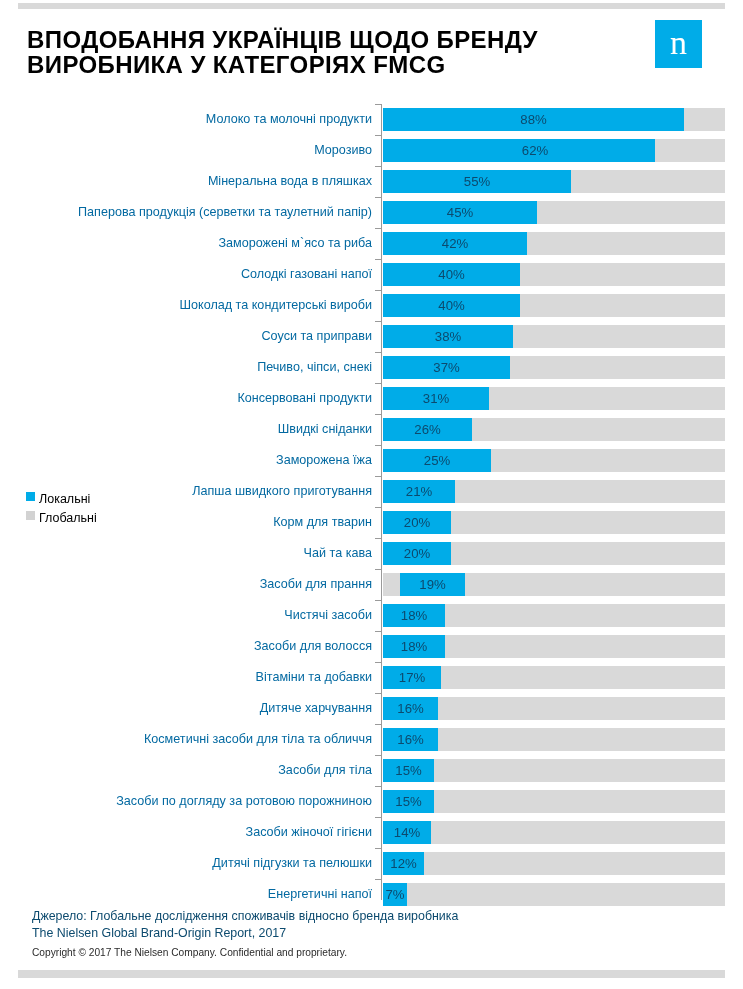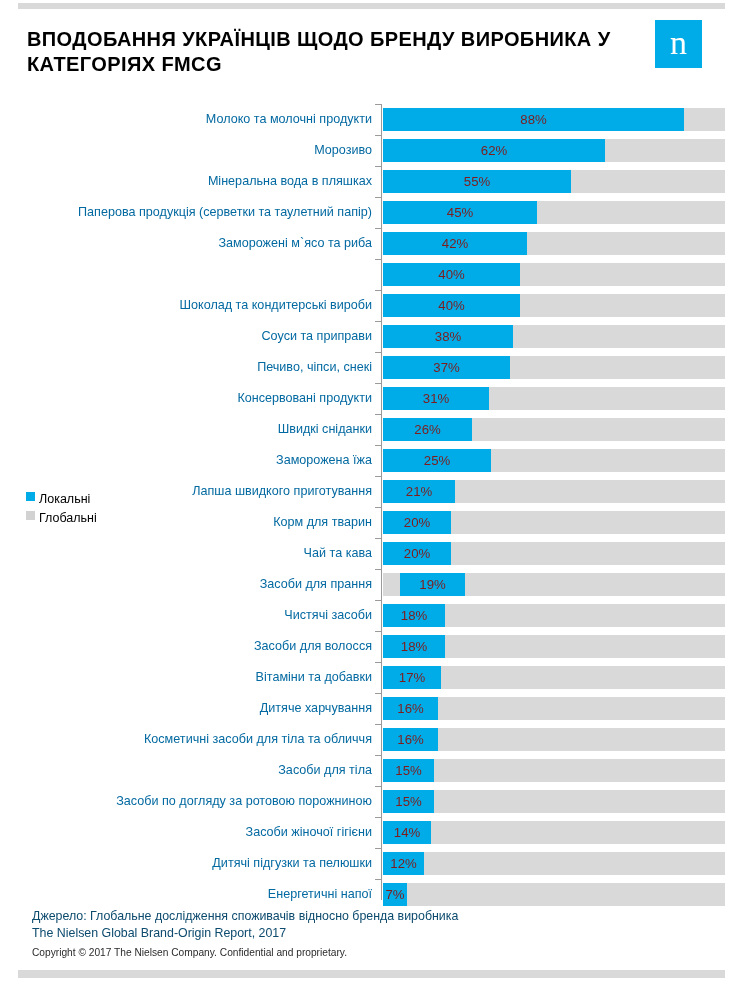--- a/index.html
+++ b/index.html
@@ -33,21 +33,21 @@
     left: 0;
     top: 20px;
     width: 743px;
     height: 70px;
   }
   .title {
     position: absolute;
     left: 27px;
     top: 7px;
     width: 620px;
-    font-size: 20px;
+    font-size: 24px;
     font-weight: bold;
     line-height: 25px;
     letter-spacing: 0.4px;
     color: #000000;
   }
   .logo-box {
     position: absolute;
     left: 655px;
     top: 0px;
     width: 47px;
@@ -159,21 +159,21 @@
     top: 0;
     height: 23px;
     background: #00ace8;
     display: flex;
     align-items: center;
     justify-content: center;
   }
   .bar-value {
     font-size: 13.2px;
     line-height: 15px;
-    color: #7f1d1d;
+    color: #0c4a6e;
     white-space: nowrap;
   }
 
   
   .footer {
     position: absolute;
     left: 0;
     top: 908px;
     width: 743px;
   }
@@ -237,21 +237,21 @@
         <div class="track">
           <div class="bar" style="width: 301px;">
             <span class="bar-value">88%</span>
           </div>
         </div>
       </div>
       <div class="row">
         <div class="row-label">Морозиво</div>
         <div class="tick"></div>
         <div class="track">
-          <div class="bar" style="width: 222px;">
+          <div class="bar" style="width: 240px; padding-left: 32px;">
             <span class="bar-value">62%</span>
           </div>
         </div>
       </div>
       <div class="row">
         <div class="row-label">Мінеральна вода в пляшках</div>
         <div class="tick"></div>
         <div class="track">
           <div class="bar" style="width: 188px;">
             <span class="bar-value">55%</span>
@@ -270,20 +270,21 @@
       <div class="row">
         <div class="row-label">Заморожені м`ясо та риба</div>
         <div class="tick"></div>
         <div class="track">
           <div class="bar" style="width: 144px;">
             <span class="bar-value">42%</span>
           </div>
         </div>
       </div>
       <div class="row">
+        <div class="row-label">Солодкі газовані напої</div>
         <div class="tick"></div>
         <div class="track">
           <div class="bar" style="width: 137px;">
             <span class="bar-value">40%</span>
           </div>
         </div>
       </div>
       <div class="row">
         <div class="row-label">Шоколад та кондитерські вироби</div>
         <div class="tick"></div>

